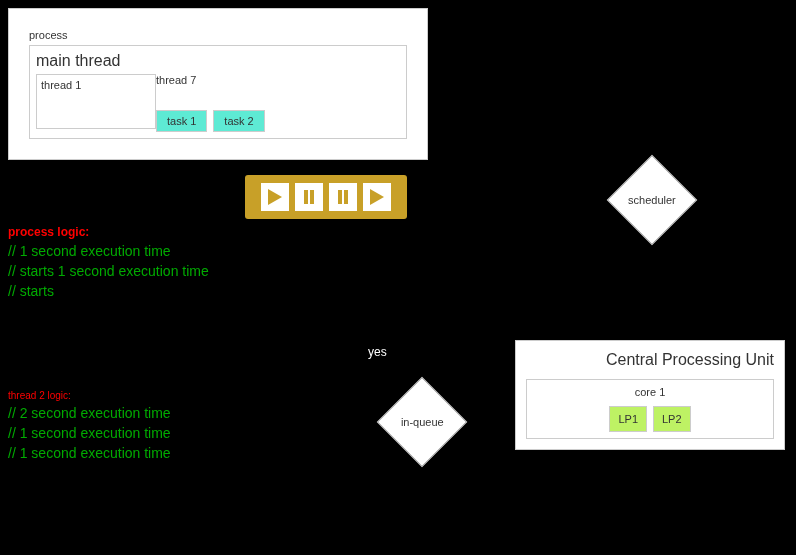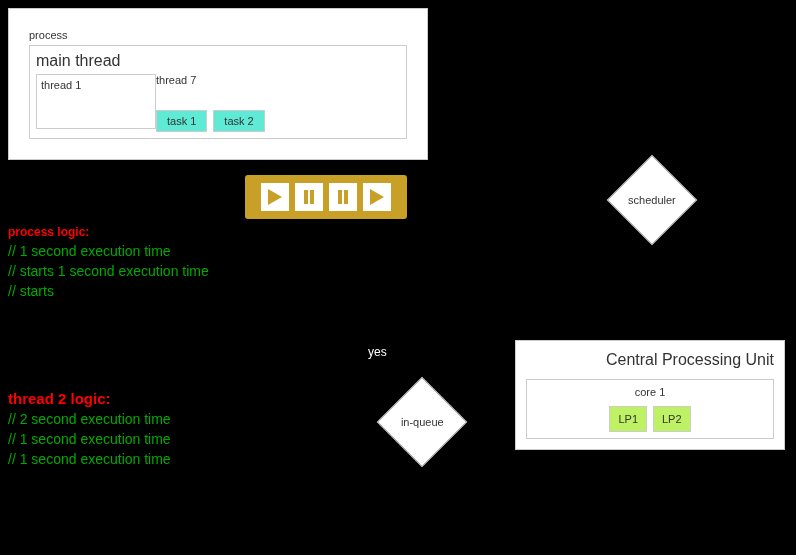--- a/index.html
+++ b/index.html
@@ -178,22 +178,22 @@
     }
 
     
     .thread2-logic-section {
       position: absolute;
       top: 390px;
       left: 8px;
     }
     .thread2-logic-title {
       color: red;
-      font-size: 15px;
-      font-weight: bold;
+      font-size: 10px;
+      font-weight: normal;
     }
 
     
     .cpu-box {
       position: absolute;
       top: 340px;
       left: 515px;
       border: 1px solid #ccc;
       background: #fff;
       padding: 10px;

